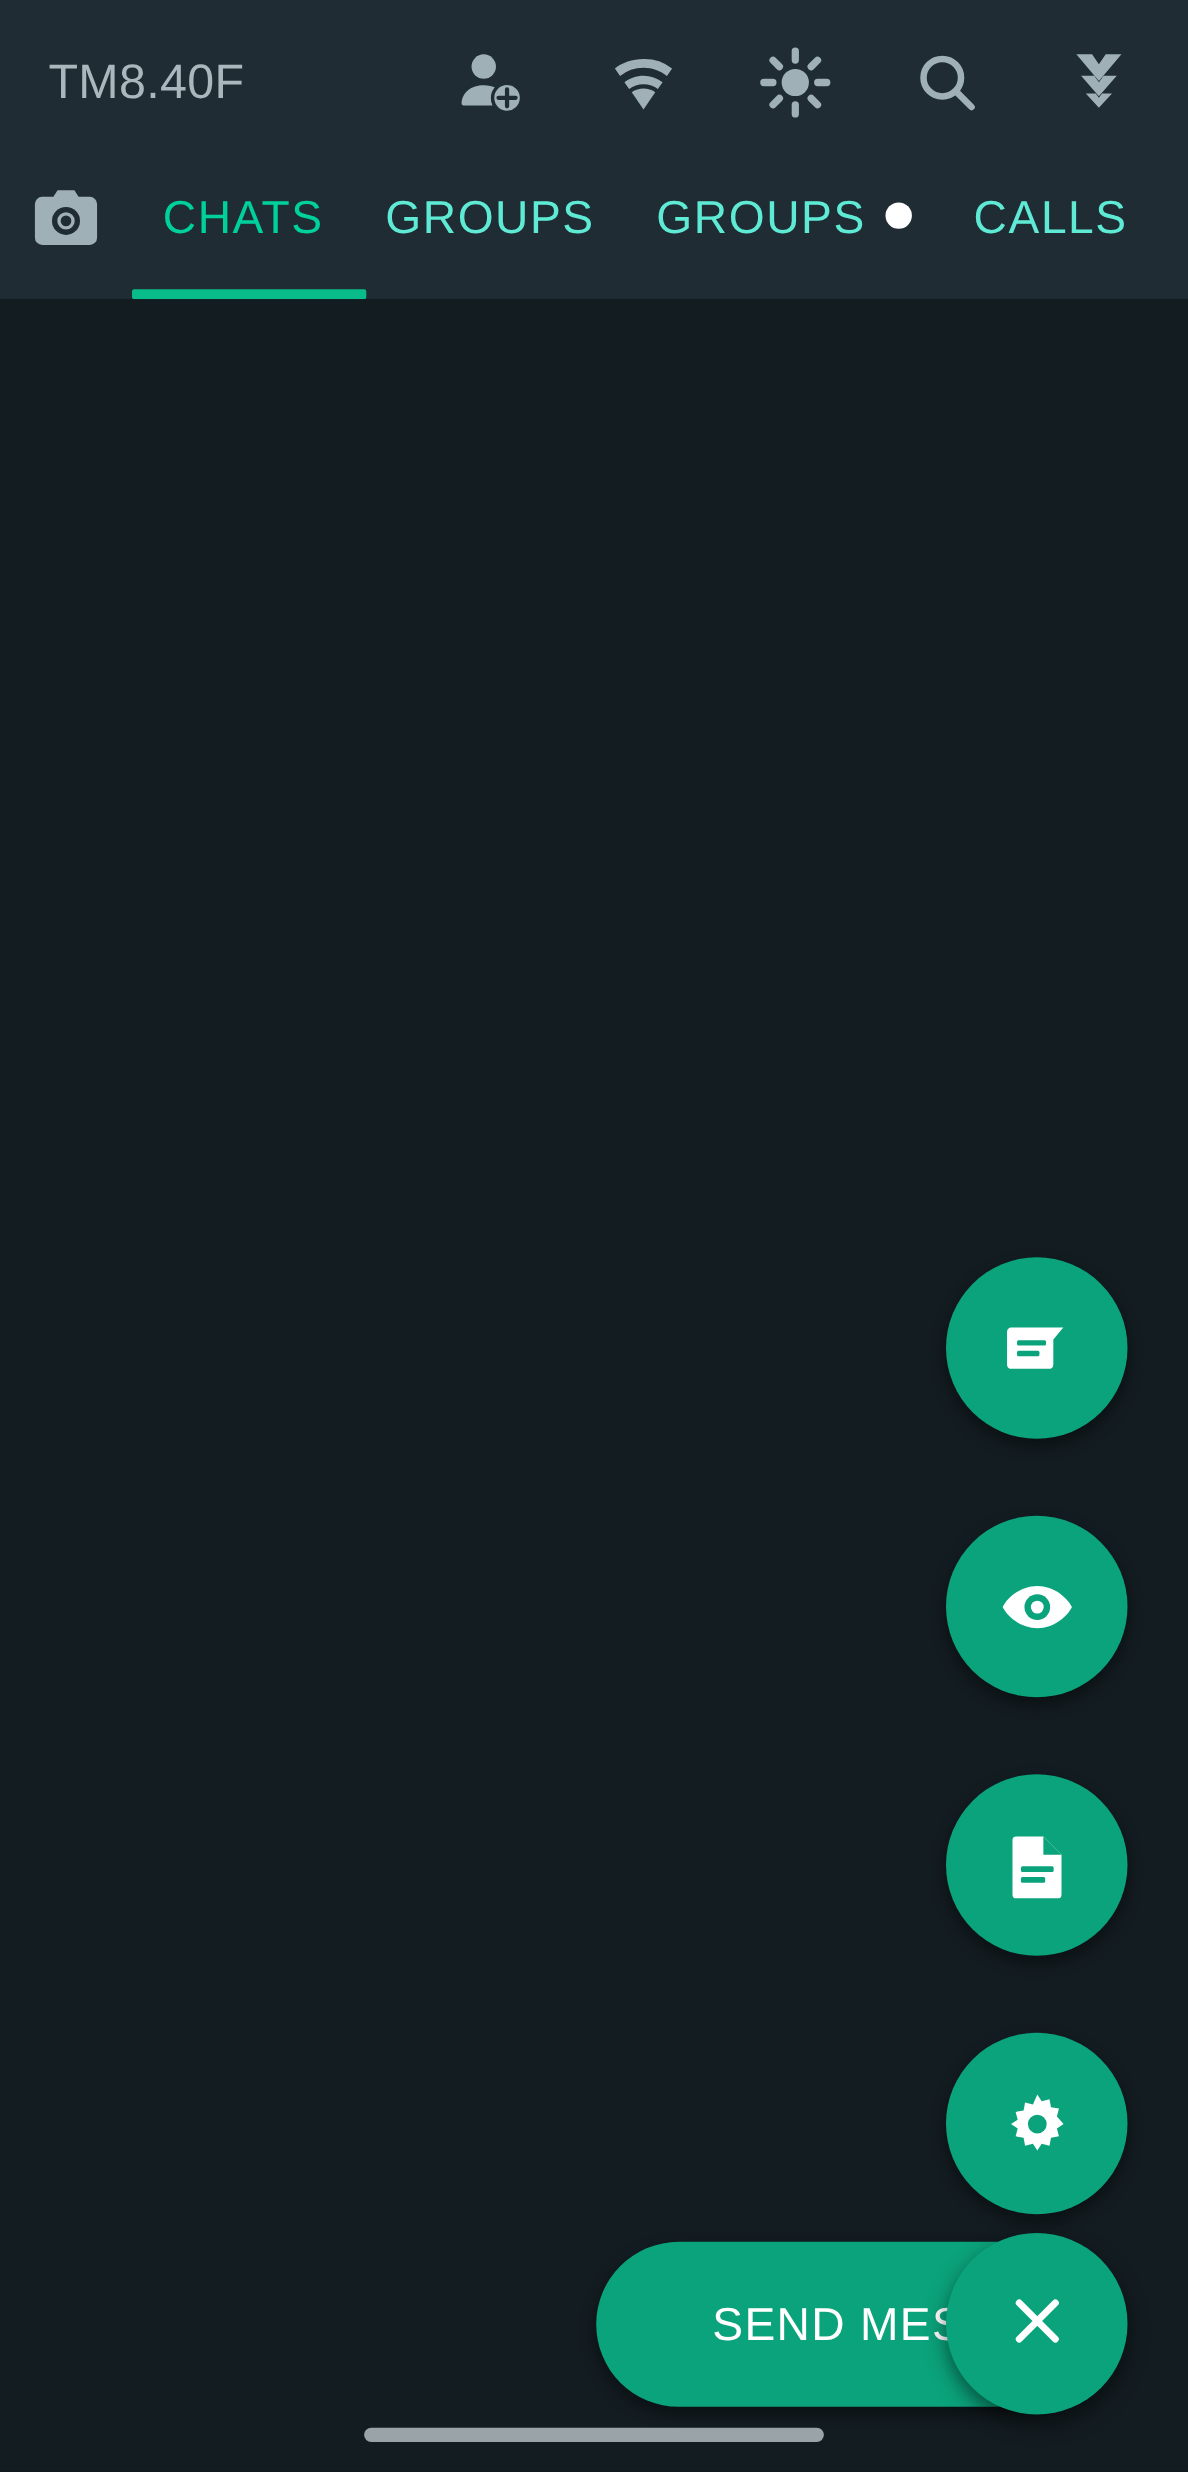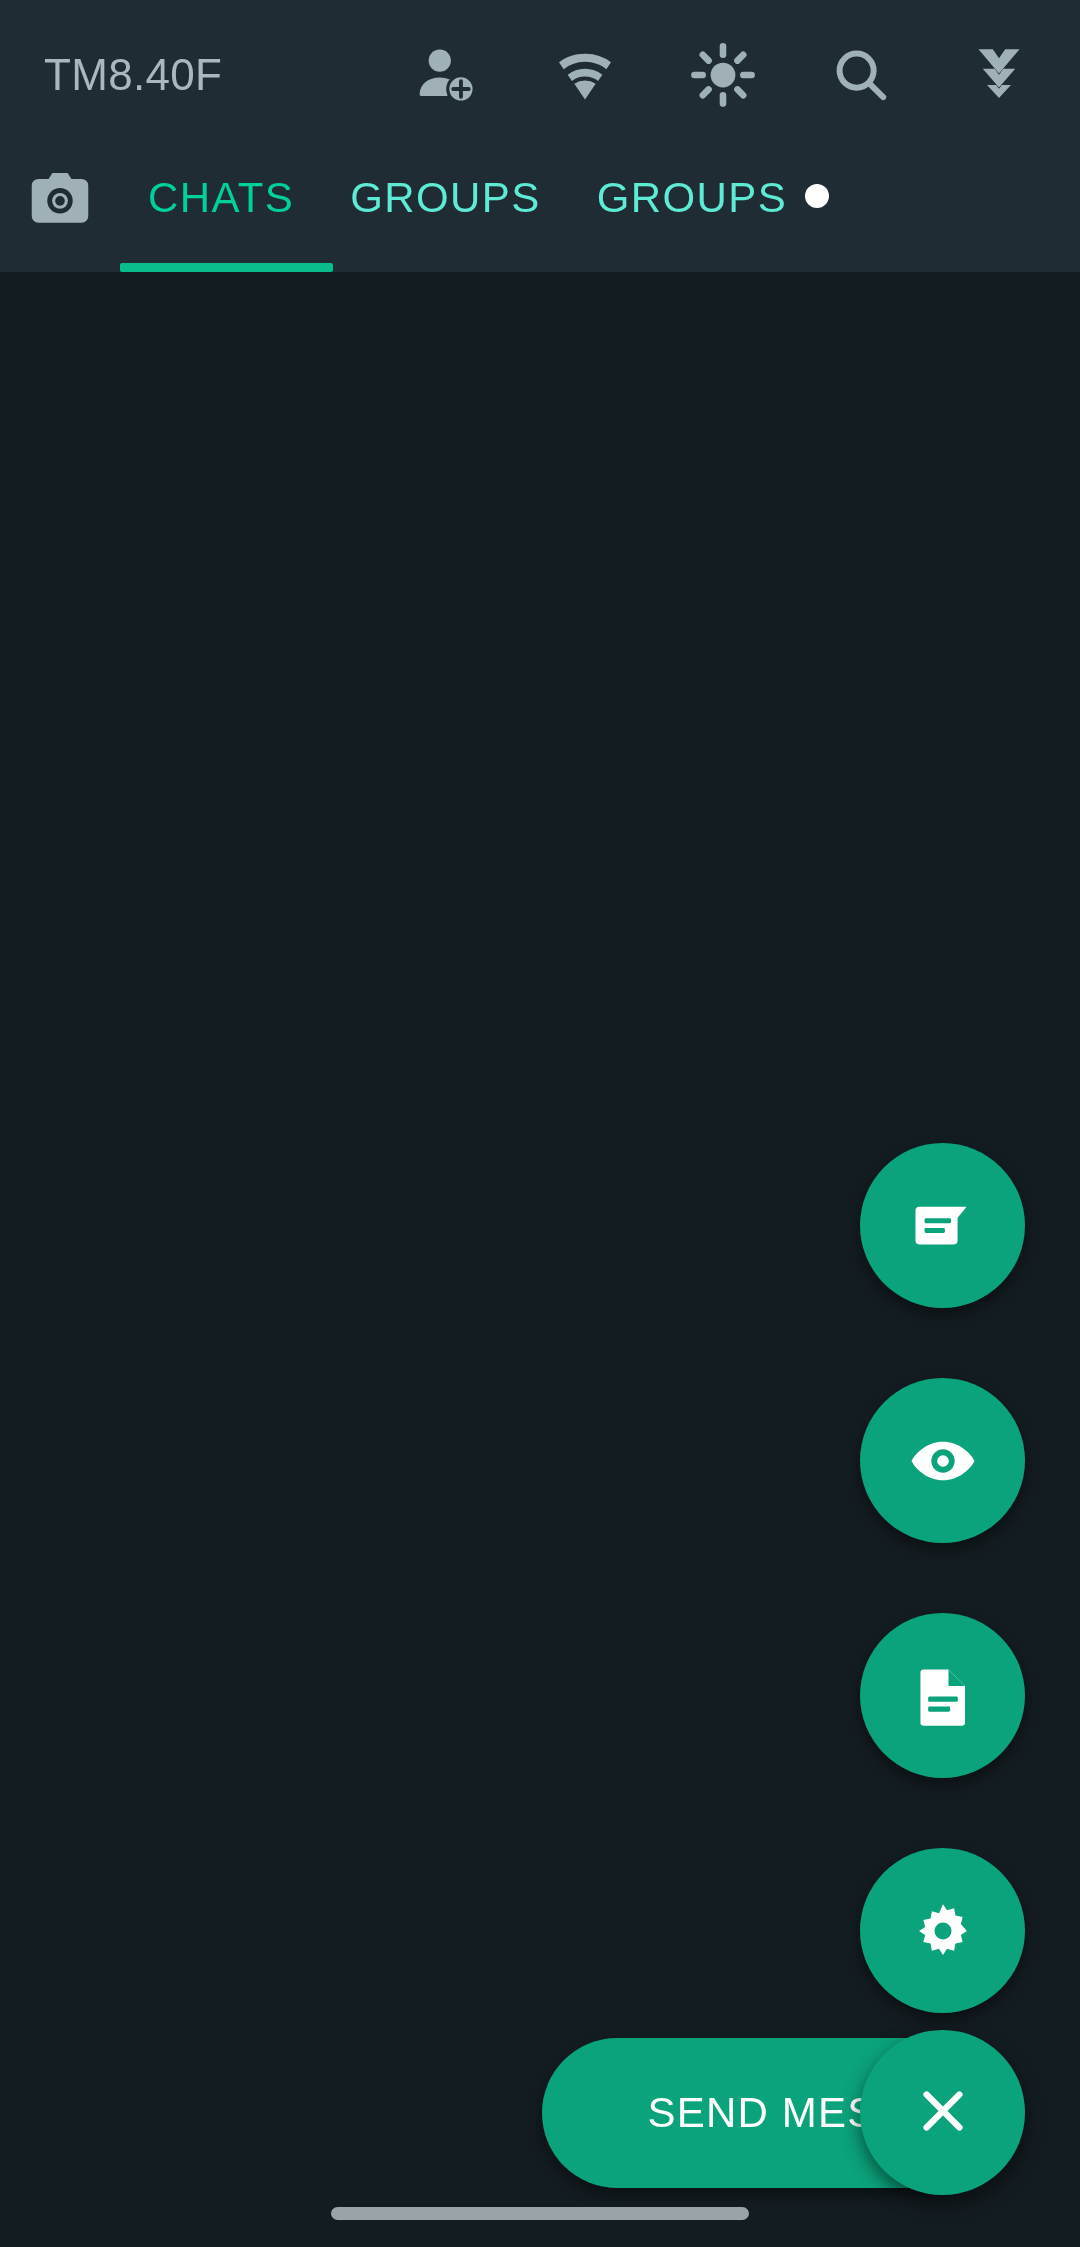--- a/index.html
+++ b/index.html
@@ -247,20 +247,23 @@
 
       <div class="tab">
         <span>GROUPS</span>
       </div>
 
       <div class="tab">
         <span>GROUPS</span>
         <span class="tab-dot"></span>
       </div>
 
+      <div class="tab">
+        <span>CALLS</span>
+      </div>
 
       <div class="tab-indicator"></div>
     </div>
   </div>
 
   <div class="content">
 
     <div class="fab-stack">
 
       <div class="fab">

